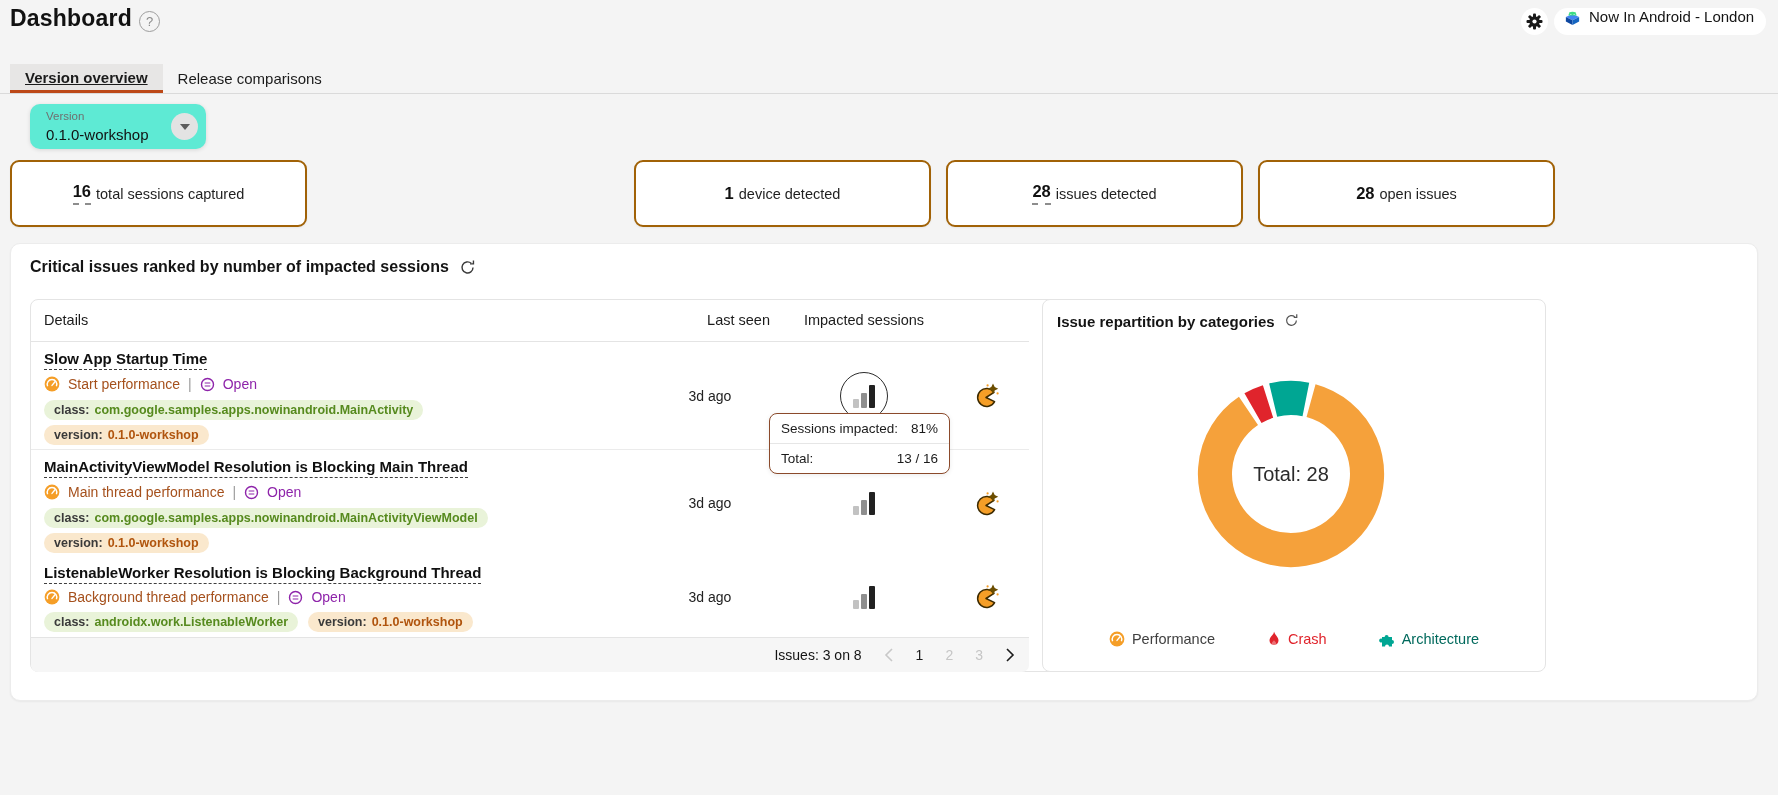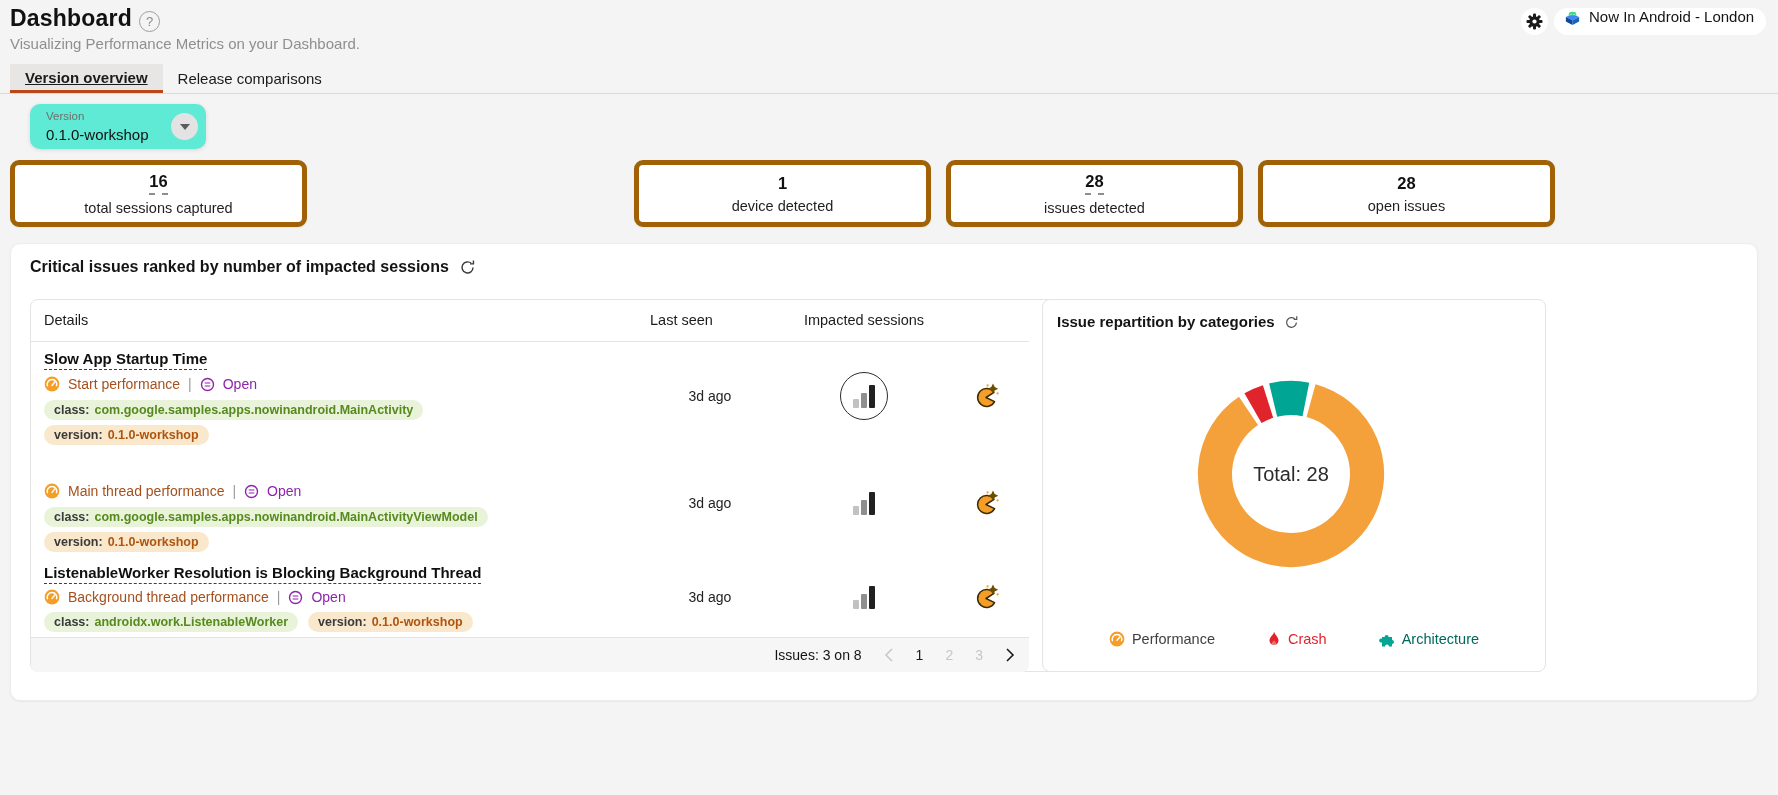--- a/index.html
+++ b/index.html
@@ -28,38 +28,38 @@
   
   .version-box { left:10px; top:104px; width:176px; height:45px; background:#5eead4; border-radius:10px;
     box-shadow:0 1px 4px rgba(0,0,0,.12); cursor:pointer;margin-left:20px; }
   .version-label { left:16px; top:6px; font-size:11.5px; color:#6f6f6f; }
   .version-value { left:16px; top:22px; font-size:15px; font-weight:500; color:#111; }
   .version-drop { right:8px; top:9px; width:27px; height:27px; border-radius:50%; background:#e3e3e3;
     display:flex; align-items:center; justify-content:center; }
   .caret-down { width:0; height:0; border-left:5px solid transparent; border-right:5px solid transparent; border-top:6px solid #5c5c5c; }
 
   
-  .stat-card { top:160px; width:297px; height:67px; background:#fff; border:5px solid #a16207; border-radius:9px;
-    box-shadow:0 1px 2px rgba(0,0,0,.05); display:flex; flex-direction:column; align-items:center; justify-content:center; gap:5px; }
+  .stat-card { top:160px; width:297px; height:67px; background:#fff; border:2px solid #a16207; border-radius:9px;
+    box-shadow:0 1px 2px rgba(0,0,0,.05); display:flex; flex-direction:row; align-items:center; justify-content:center; gap:5px; }
   .stat-num { font-size:16.5px; font-weight:700; color:#111; }
   .stat-num.dashed { border-bottom:2px dashed #8d8d8d; padding-bottom:2px; cursor:help; }
   .stat-label { font-size:14.5px; color:#1f1f1f; }
 
   
   .big-panel { left:10px; top:243px; width:1748px; height:458px; background:#fff; border:1px solid #ececec;
     border-radius:10px; box-shadow:0 1px 2px rgba(0,0,0,.05); }
   .panel-heading { left:30px; top:258px; display:flex; align-items:center; gap:10px; }
   .panel-heading b { font-size:16px; color:#141414; }
   .icon-btn { background:none; border:none; cursor:pointer; display:flex; align-items:center; }
 
   
   .issues-box { left:30px; top:299px; width:1160px; height:373px; border:1px solid #e4e4e4; border-radius:8px; background:#fff; }
   .t-header { left:0; top:0; width:998px; height:42px; border-bottom:1px solid #e4e4e4; }
   .t-header .h-details { position:absolute; left:13px; top:12px; font-size:14.5px; color:#1c1c1c; }
-  .h-last { position:absolute; left:619px; top:12px; width:120px; text-align:left; font-size:14.5px; color:#1c1c1c; }
+  .h-last { position:absolute; left:619px; top:12px; width:120px; text-align:right; font-size:14.5px; color:#1c1c1c; }
   .h-imp  { position:absolute; left:768px; top:12px; width:130px; text-align:center; font-size:14.5px; color:#1c1c1c; }
   .t-row { left:0; width:998px; }
   .t-row + .t-row { border-top:0; }
   .row-line { border-top:1px solid #ebebeb; }
   .r-title { position:absolute; left:13px; font-size:15px; font-weight:700; color:#101010;
     border-bottom:1.5px dashed #3f3f3f; padding-bottom:2px; cursor:pointer; }
   .r-meta { position:absolute; left:13px; display:flex; align-items:center; gap:8px; font-size:14px; }
   .cat-text { color:#a5501c; }
   .meta-sep { color:#9a9a9a; }
   .open-text { color:#8e24aa; }
@@ -82,39 +82,38 @@
   
   .t-footer { left:0; top:337px; width:998px; height:35px; background:#f6f6f6; border-top:1px solid #e4e4e4;
     border-radius:0 0 7px 7px; display:flex; align-items:center; justify-content:flex-end; gap:22px; padding-right:14px; }
   .pg-summary { font-size:14px; color:#141414; }
   .pg-num { font-size:14px; cursor:pointer; }
   .pg-num.current { color:#1a1a1a; }
   .pg-num.off { color:#c6c6c6; }
 
   
   .cat-panel { left:1042px; top:299px; width:504px; height:373px; border:1px solid #e4e4e4; border-radius:8px; background:#fff; }
-  .cat-head { position:absolute; left:14px; top:13px; display:flex; align-items:flex-end; gap:9px; }
+  .cat-head { position:absolute; left:14px; top:13px; display:flex; align-items:flex-start; gap:9px; }
   .cat-head b { font-size:15px; color:#141414; }
   .donut-wrap { position:absolute; left:131px; top:57px; width:234px; height:234px; cursor:pointer; }
   .donut-center { position:absolute; left:0; top:0; width:234px; height:234px; display:flex; align-items:center; justify-content:center;
     font-size:20px; color:#2b2b2b; pointer-events:none; }
   .legend { position:absolute; left:0; bottom:24px; width:100%; display:flex; justify-content:center; gap:52px; }
   .legend-item { display:flex; align-items:center; gap:7px; font-size:14.5px; font-weight:500; cursor:pointer; }
   .lg-perf { color:#404040;align-items:center; } .lg-crash { color:#e0242c; } .lg-arch { color:#00695c; }
 </style>
 </head>
 <body>
 
 <div id="stage">
 
   <div class="abs page-title">Dashboard</div>
   <div class="abs help-circle">
     <span>?</span>
   </div>
-  <div class="abs subtitle">Visualizing Performance Metrics on your Dashboard.</div>
 
   <div class="abs gear-btn">
     <svg width="17" height="17" viewBox="0 0 17 17">
       <g fill="#1a1a1a">
         <rect x="7" y="0.5" width="3" height="16" rx="1"></rect>
         <rect x="0.5" y="7" width="16" height="3" rx="1"></rect>
         <rect x="7" y="0.5" width="3" height="16" rx="1" transform="rotate(45 8.5 8.5)"></rect>
         <rect x="7" y="0.5" width="3" height="16" rx="1" transform="rotate(-45 8.5 8.5)"></rect>
         <circle cx="8.5" cy="8.5" r="5.2"></circle>
       </g>
@@ -223,22 +222,33 @@
       <div class="r-ai">
         <svg width="27" height="27" viewBox="0 0 27 27">
           <path d="M13 15.5 L21 10.3 A9 9 0 1 0 21.6 19.6 Z" fill="#F59E27" stroke="#3c2a00" stroke-width="1.5" stroke-linejoin="round"></path>
           <path d="M20 1.5 L21.7 5 L25.2 6.7 L21.7 8.4 L20 11.9 L18.3 8.4 L14.8 6.7 L18.3 5 Z" fill="#6b4d00"></path>
           <circle cx="14.6" cy="3.4" r="1.1" fill="#F59E27"></circle>
           <circle cx="24.6" cy="11.4" r="1.1" fill="#F59E27"></circle>
         </svg>
       </div>
     </div>
 
+    <div class="abs tooltip">
+      <div class="tt-row">
+        <span>Sessions impacted:</span>
+        <span>81%</span>
+      </div>
+      <div class="tt-row">
+        <span>Total:</span>
+        <span>13 / 16</span>
+      </div>
+    </div>
 
     <div class="abs t-row row-line" style="top:149px;height:107px">
+      <a class="r-title" style="top:8px">MainActivityViewModel Resolution is Blocking Main Thread</a>
       <div class="r-meta" style="top:34px">
         <svg width="16" height="16" viewBox="0 0 16 16">
           <circle cx="8" cy="8" r="7.4" fill="#F59E27"></circle>
           <path d="M3.6 10.2 A4.8 4.8 0 1 1 12.4 10.2" fill="none" stroke="#fff" stroke-width="1.4"></path>
           <path d="M8 9.4 L11 5.8" stroke="#fff" stroke-width="1.4" stroke-linecap="round"></path>
         </svg>
         <span class="cat-text">Main thread performance</span>
         <span class="meta-sep">|</span>
         <svg width="15" height="15" viewBox="0 0 15 15" fill="none" stroke="#8e24aa">
           <circle cx="7.5" cy="7.5" r="6" stroke-width="1.4"></circle>

